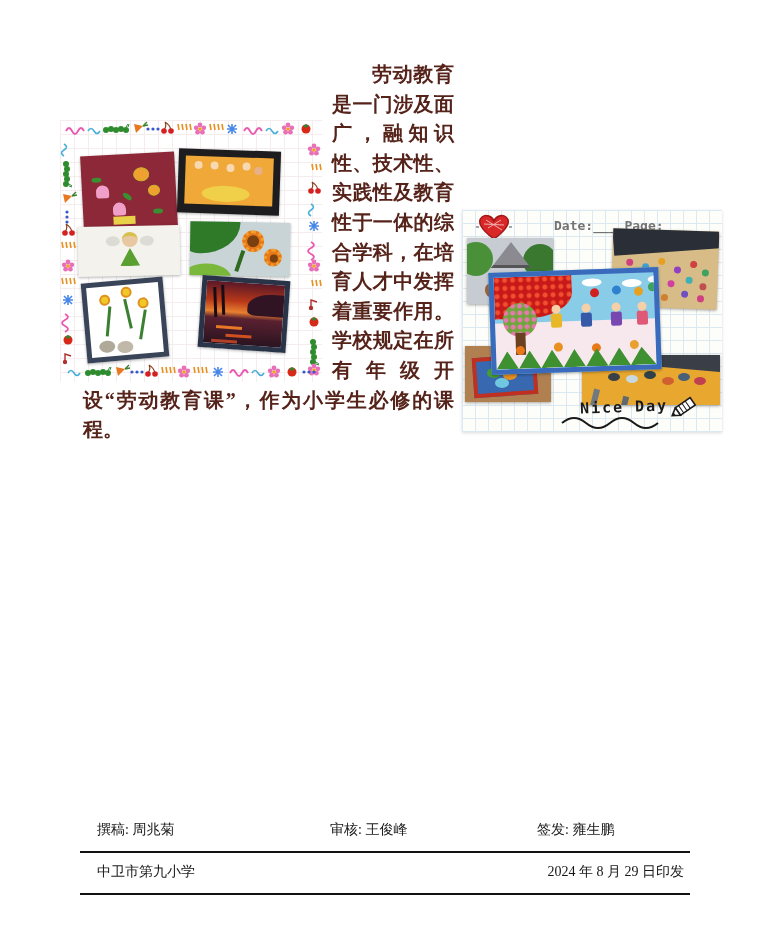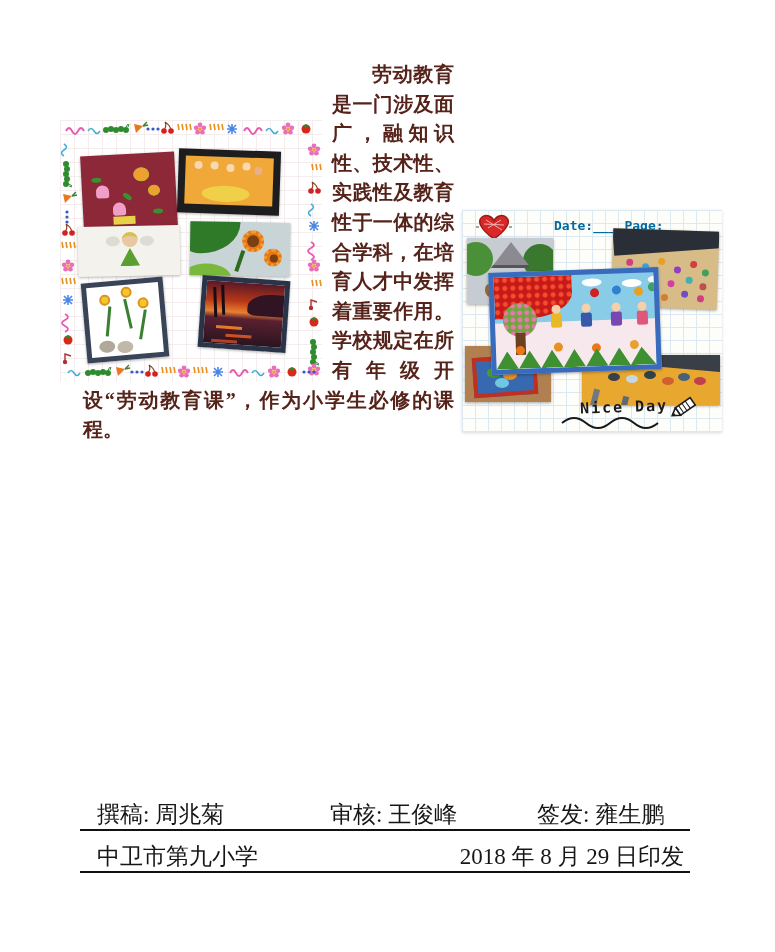--- a/index.html
+++ b/index.html
@@ -67,21 +67,21 @@
     box-shadow: 8px -2px 0 #1a0c14; }
 
   
   .collage-right { float: right; width: 260px; height: 232px; margin: 150px 0 0 8px; position: relative; }
   .paper { position: absolute; left: 0; top: 0; width: 260px; height: 222px; background: #fdfdfa;
     background-image: linear-gradient(#dde9f2 1px, transparent 1px),
                       linear-gradient(90deg, #dde9f2 1px, transparent 1px);
     background-size: 13px 13px; box-shadow: 0 1px 3px rgba(0,0,0,.15); }
   .heart-wrap { position: absolute; left: 12px; top: 2px; }
   .datepage { position: absolute; left: 92px; top: 8px; font-family: "DejaVu Sans Mono", monospace;
-    font-size: 13px; font-weight: 700; color: #0369a1; letter-spacing: 0; }
+    font-size: 13px; font-weight: 700; color: #737373; letter-spacing: 0; }
   .rph { position: absolute; box-shadow: 0 1px 3px rgba(0,0,0,.35); overflow: hidden; }
   .rph > div { position: absolute; }
   .rtl { left: 5px; top: 28px; width: 86px; height: 66px; background: #c6ccd2; }
   .rtl .tree { left: -8px; top: 4px; width: 34px; height: 34px; background: #4a9038; border-radius: 50%;
     box-shadow: 64px 2px 0 #3a7830; }
   .rtl .roof { left: 24px; top: 4px; width: 40px; height: 26px; background: #8a8a90;
     clip-path: polygon(50% 0, 100% 100%, 0 100%); border-bottom: 3px solid #555; }
   .rtl .pot { left: 18px; bottom: 2px; width: 52px; height: 22px; background: #9a6838; border-radius: 40% 40% 50% 50%; }
   .rtl .kit { left: 24px; bottom: 10px; width: 11px; height: 11px; background: #fff; border-radius: 50%;
     box-shadow: 14px 1px 0 #ffeef2, 28px 0 0 #fff; }
@@ -126,22 +126,22 @@
     clip-path: polygon(0 100%, 7% 0, 14% 100%, 21% 0, 28% 100%, 35% 0, 42% 100%, 49% 0, 56% 100%,
       63% 0, 70% 100%, 77% 0, 84% 100%, 91% 0, 100% 100%); }
   .rcenter .flow { left: 20px; bottom: 14px; width: 9px; height: 9px; border-radius: 50%; background: #e87818;
     box-shadow: 38px -2px 0 #e89020, 76px 0 0 #e87818, 114px -2px 0 #e8a030; }
   .niceday { position: absolute; left: 118px; top: 188px; font-family: "DejaVu Sans Mono", monospace;
     font-size: 15px; font-weight: 700; color: #1a1a1a; letter-spacing: 2px; transform: rotate(-2deg); }
   .squiggle-wrap { position: absolute; left: 98px; top: 206px; }
   .pencil-wrap { position: absolute; left: 206px; top: 180px; }
 
   
-  .footer { position: absolute; left: 80px; top: 795px; width: 610px; color: #161616;
-    font-family: "Liberation Serif", serif; font-size: 23px; }
+  .footer { position: absolute; left: 80px; top: 817px; width: 610px; color: #161616;
+    font-family: "Liberation Serif", serif; font-size: 14px; }
   .f-row1 { position: relative; height: 36px; border-bottom: 2px solid #111; }
   .f-row2 { position: relative; height: 42px; border-bottom: 2px solid #111; }
   .f-row1 span, .f-row2 span { position: absolute; top: 4px; white-space: nowrap; }
   .f-row2 span { top: 10px; }
   .f-author { left: 17px; } .f-review { left: 250px; } .f-issue { left: 457px; }
   .f-school { left: 17px; } .f-date { right: 6px; }
 </style>
 </head>
 <body>
 
@@ -366,16 +366,16 @@
   </div>
 
   <div class="footer">
     <div class="f-row1">
       <span class="f-author">撰稿: 周兆菊</span>
       <span class="f-review">审核: 王俊峰</span>
       <span class="f-issue">签发: 雍生鹏</span>
     </div>
     <div class="f-row2">
       <span class="f-school">中卫市第九小学</span>
-      <span class="f-date">2018 年 8 月 29 日印发</span>
+      <span class="f-date">2024 年 8 月 29 日印发</span>
     </div>
   </div>
 </div>
 
 </body></html>

